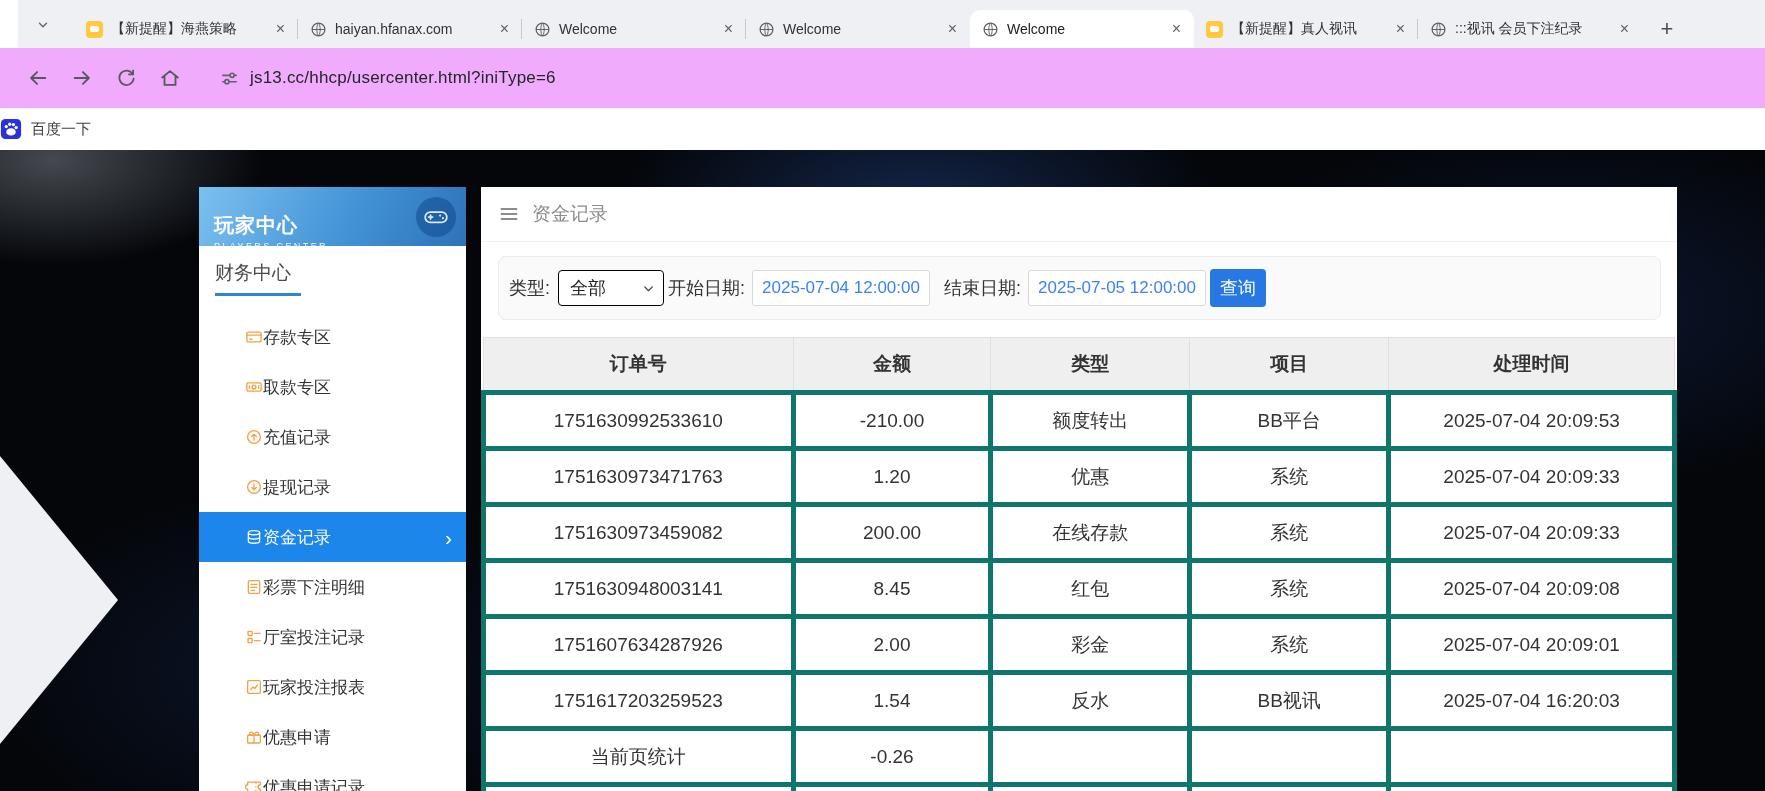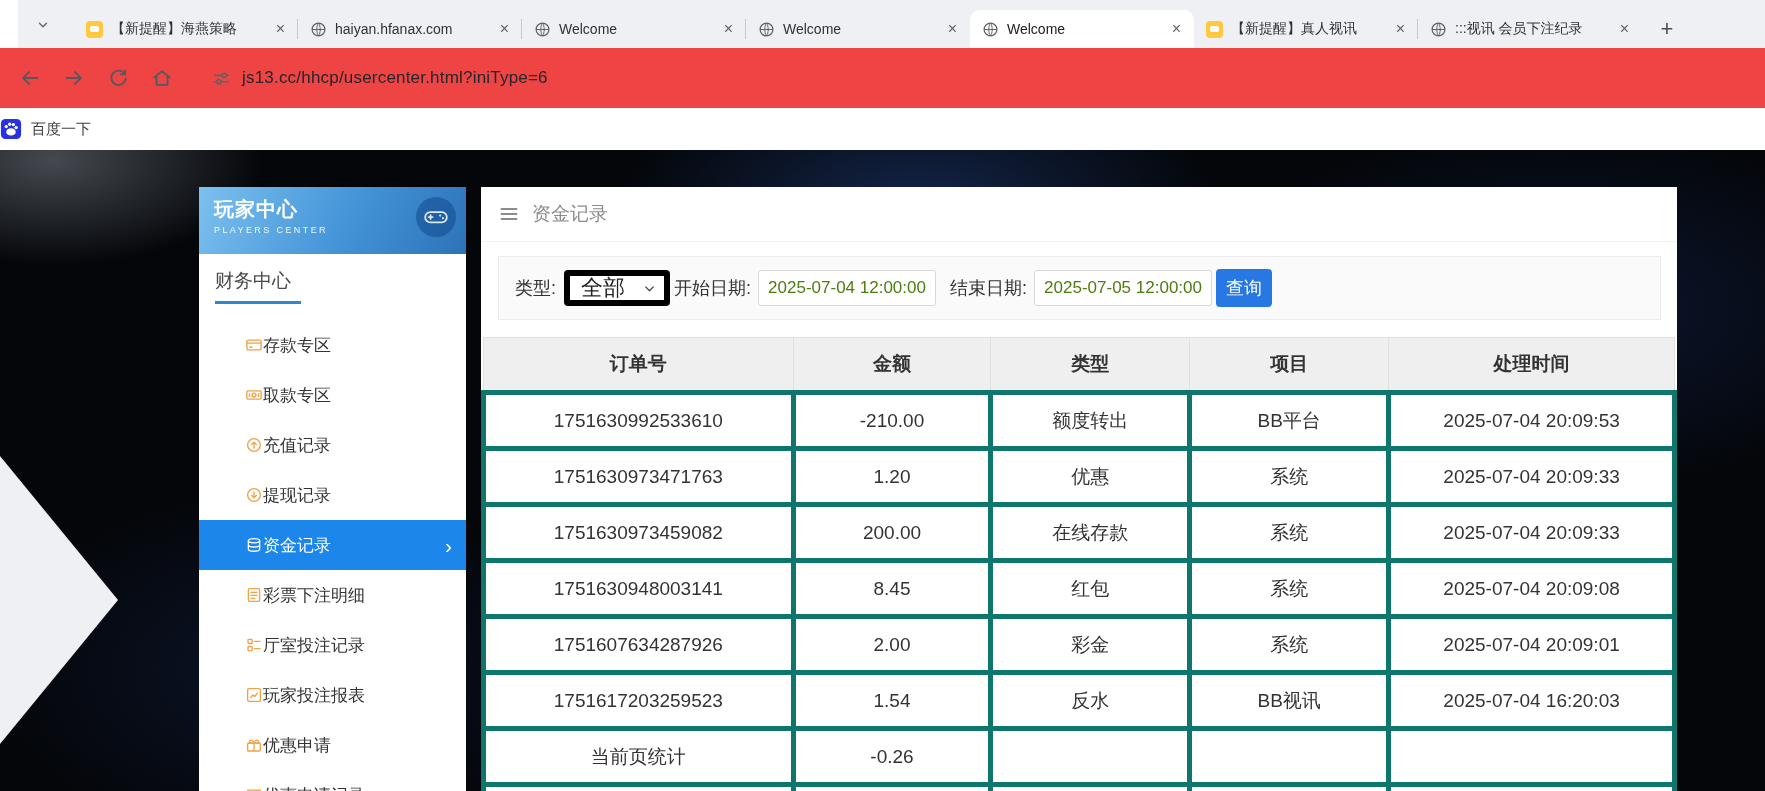--- a/index.html
+++ b/index.html
@@ -23,22 +23,22 @@
   .tab.active .ttl{color:#202124;}
   .tab .close{width:19px;height:19px;border-radius:50%;display:flex;align-items:center;justify-content:center;
     font-size:16px;line-height:1;color:#5f6368;flex:0 0 auto;}
   .fav{width:17px;height:17px;flex:0 0 auto;}
   .fav-yellow{background:#ffc83d;border-radius:4px;position:relative;}
   .fav-yellow::after{content:"";position:absolute;left:4px;top:5px;width:9px;height:6px;background:#fff;border-radius:2px;}
   .newtab{width:30px;height:30px;margin:4px 0 0 10px;border-radius:50%;display:flex;align-items:center;
     justify-content:center;font-size:22px;color:#4a4d52;}
 
   
-  .navbar{position:absolute;top:48px;left:0;width:1765px;height:60px;background:#ef4444;
-    display:flex;align-items:center;padding-left:12px;box-sizing:border-box;}
+  .navbar{position:absolute;top:48px;left:0;width:1765px;height:60px;background:#f0abfc;
+    display:flex;align-items:center;padding-left:20px;box-sizing:border-box;}
   .nav-btn{width:36px;height:36px;border-radius:50%;display:flex;align-items:center;justify-content:center;
     margin-right:8px;color:#55585e;flex:0 0 auto;}
   .urlbar{flex:1;height:40px;margin:0 16px 0 10px;display:flex;align-items:center;gap:11px;
     border-radius:20px;padding:0 14px;}
   .url-text{font-size:17px;color:#23262b;letter-spacing:.2px;}
 
   
   .bookmarks{position:absolute;top:108px;left:0;width:1765px;height:42px;background:#fff;
     display:flex;align-items:center;padding-left:0;box-sizing:border-box;}
   .bookmark{display:flex;align-items:center;gap:9px;font-size:15px;color:#3c4043;}
@@ -49,52 +49,52 @@
       radial-gradient(430px 210px at 52% 60px, rgba(42,82,165,.42), transparent 70%),
       radial-gradient(520px 260px at 88% 160px, rgba(28,58,128,.32), transparent 70%),
       radial-gradient(300px 150px at 3% 10px, rgba(175,183,193,.38), transparent 70%),
       radial-gradient(420px 260px at 16% 520px, rgba(38,66,140,.22), transparent 70%),
       #04060a;}
   .bg-triangle{position:absolute;left:0;top:306px;width:118px;height:288px;background:#eef0f3;
     clip-path:polygon(0 0,100% 50%,0 100%);}
 
   
   .sidebar{position:absolute;left:199px;top:37px;width:267px;bottom:0;background:#fff;overflow:hidden;}
-  .sb-header{height:67px;background:linear-gradient(115deg,#7cc0ef 0%,#4494d8 55%,#2d72b8 100%);
-    color:#fff;padding:9px 0 0 15px;box-sizing:border-box;position:relative;}
+  .sb-header{height:59px;background:linear-gradient(115deg,#7cc0ef 0%,#4494d8 55%,#2d72b8 100%);
+    color:#fff;padding:25px 0 0 15px;box-sizing:border-box;position:relative;}
   .sb-title{font-size:20px;font-weight:bold;letter-spacing:1px;}
   .sb-sub{font-size:9px;letter-spacing:2.4px;opacity:.92;margin-top:2px;}
   .sb-emblem{position:absolute;right:10px;top:10px;width:40px;height:40px;border-radius:50%;
     background:rgba(8,62,130,.45);display:flex;align-items:center;justify-content:center;color:rgba(255,255,255,.85);}
   .sb-section{padding:14px 0 0 16px;font-size:19px;color:#4a4a4a;height:38px;box-sizing:content-box;}
   .sb-section span{display:inline-block;padding:0 10px 7px 0;border-bottom:3px solid #2f86d6;}
   .sb-menu{margin-top:14px;}
   .sb-item{height:50px;display:flex;align-items:center;padding-left:46px;font-size:17px;
     color:#333;position:relative;cursor:default;}
   .sb-item .sb-ico{color:#f0a246;flex:0 0 auto;}
   .sb-item.active{background:#1d86ea;color:#fff;}
   .sb-item.active .sb-ico{color:#fff;}
   .sb-item .chev{position:absolute;right:14px;font-size:21px;line-height:1;color:#fff;}
 
   
   .main{position:absolute;left:481px;top:37px;width:1196px;bottom:0;background:#fff;overflow:hidden;}
   .main-header{height:54px;display:flex;align-items:center;gap:13px;padding-left:18px;
     color:#8c8c8c;font-size:19px;border-bottom:1px solid #f2f2f2;}
   .filter-bar{margin:14px 16px 0 17px;height:64px;background:#fafafa;border:1px solid #ececec;
-    border-radius:0;display:flex;align-items:center;padding:0 16px;box-sizing:border-box;
+    border-radius:8px;display:flex;align-items:center;padding:0 10px;box-sizing:border-box;
     font-size:18px;color:#333;}
   .flabel{flex:0 0 auto;}
-  .sel{margin-left:8px;width:106px;height:36px;border:6px solid #000000;border-radius:4px;background:#fff;
+  .sel{margin-left:8px;width:106px;height:36px;border:1px solid #000000;border-radius:4px;background:#fff;
     display:flex;align-items:center;justify-content:space-between;padding:0 8px 0 11px;box-sizing:border-box;
-    font-size:22px;color:#222;}
+    font-size:18px;color:#222;}
   .sel .sel-chev{color:#444;}
   .ml18{margin-left:4px;}
   .ml14{margin-left:14px;}
   .date-input{margin-left:7px;width:178px;height:36px;border:1px solid #d9d9d9;border-radius:3px;
-    background:#fff;text-align:center;font-size:17px;color:#4d7c0f;box-sizing:border-box;
+    background:#fff;text-align:center;font-size:17px;color:#3b82f6;box-sizing:border-box;
     font-family:"Liberation Sans","DejaVu Sans",sans-serif;}
   .query-btn{margin-left:4px;width:56px;height:38px;background:#2878e4;border:none;border-radius:4px;
     color:#fff;font-size:18px;font-family:"Liberation Sans","DejaVu Sans",sans-serif;cursor:pointer;}
 
   table.funds{margin-top:17px;width:100%;border-collapse:collapse;table-layout:fixed;color:#333;}
   table.funds th{height:50px;background:#efefef;font-size:19px;font-weight:bold;
     border:1px solid #e0e0e0;text-align:center;}
   table.funds td{height:49px;background:#fff;font-size:19px;border:5px solid #0f766e;text-align:center;}
 </style>
 </head>

